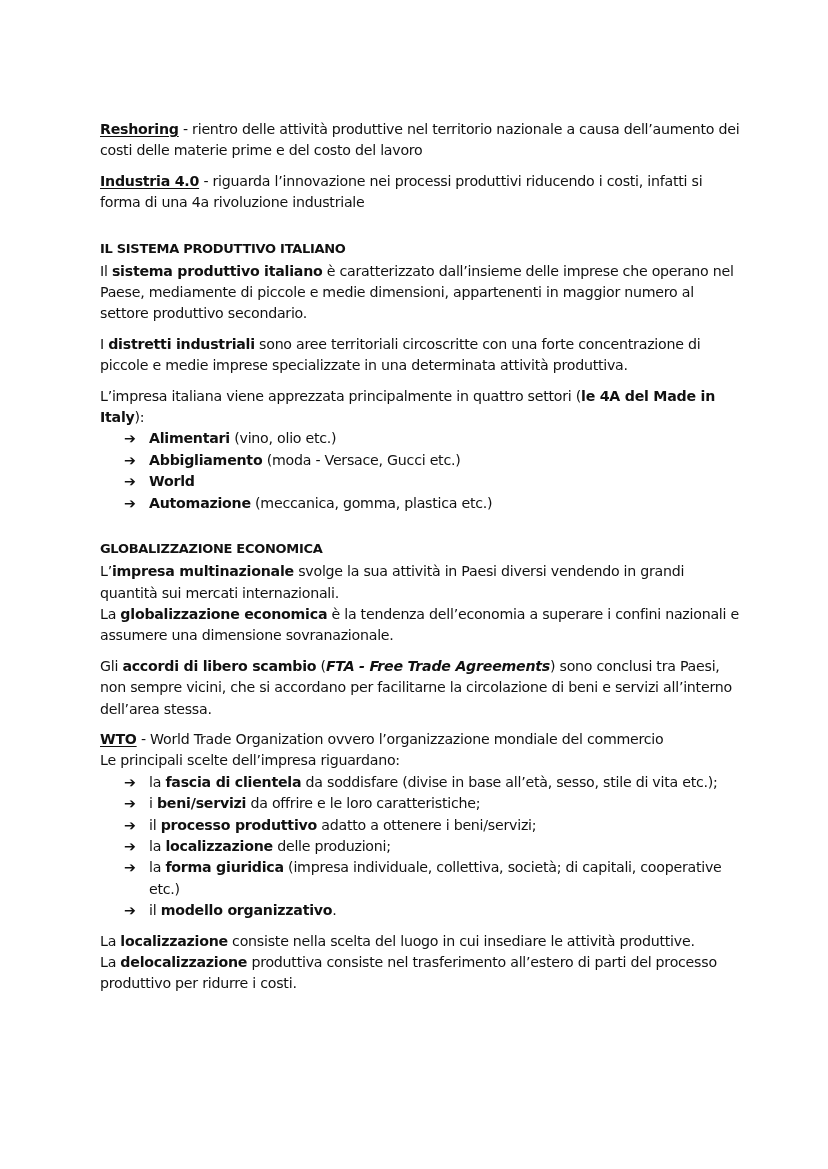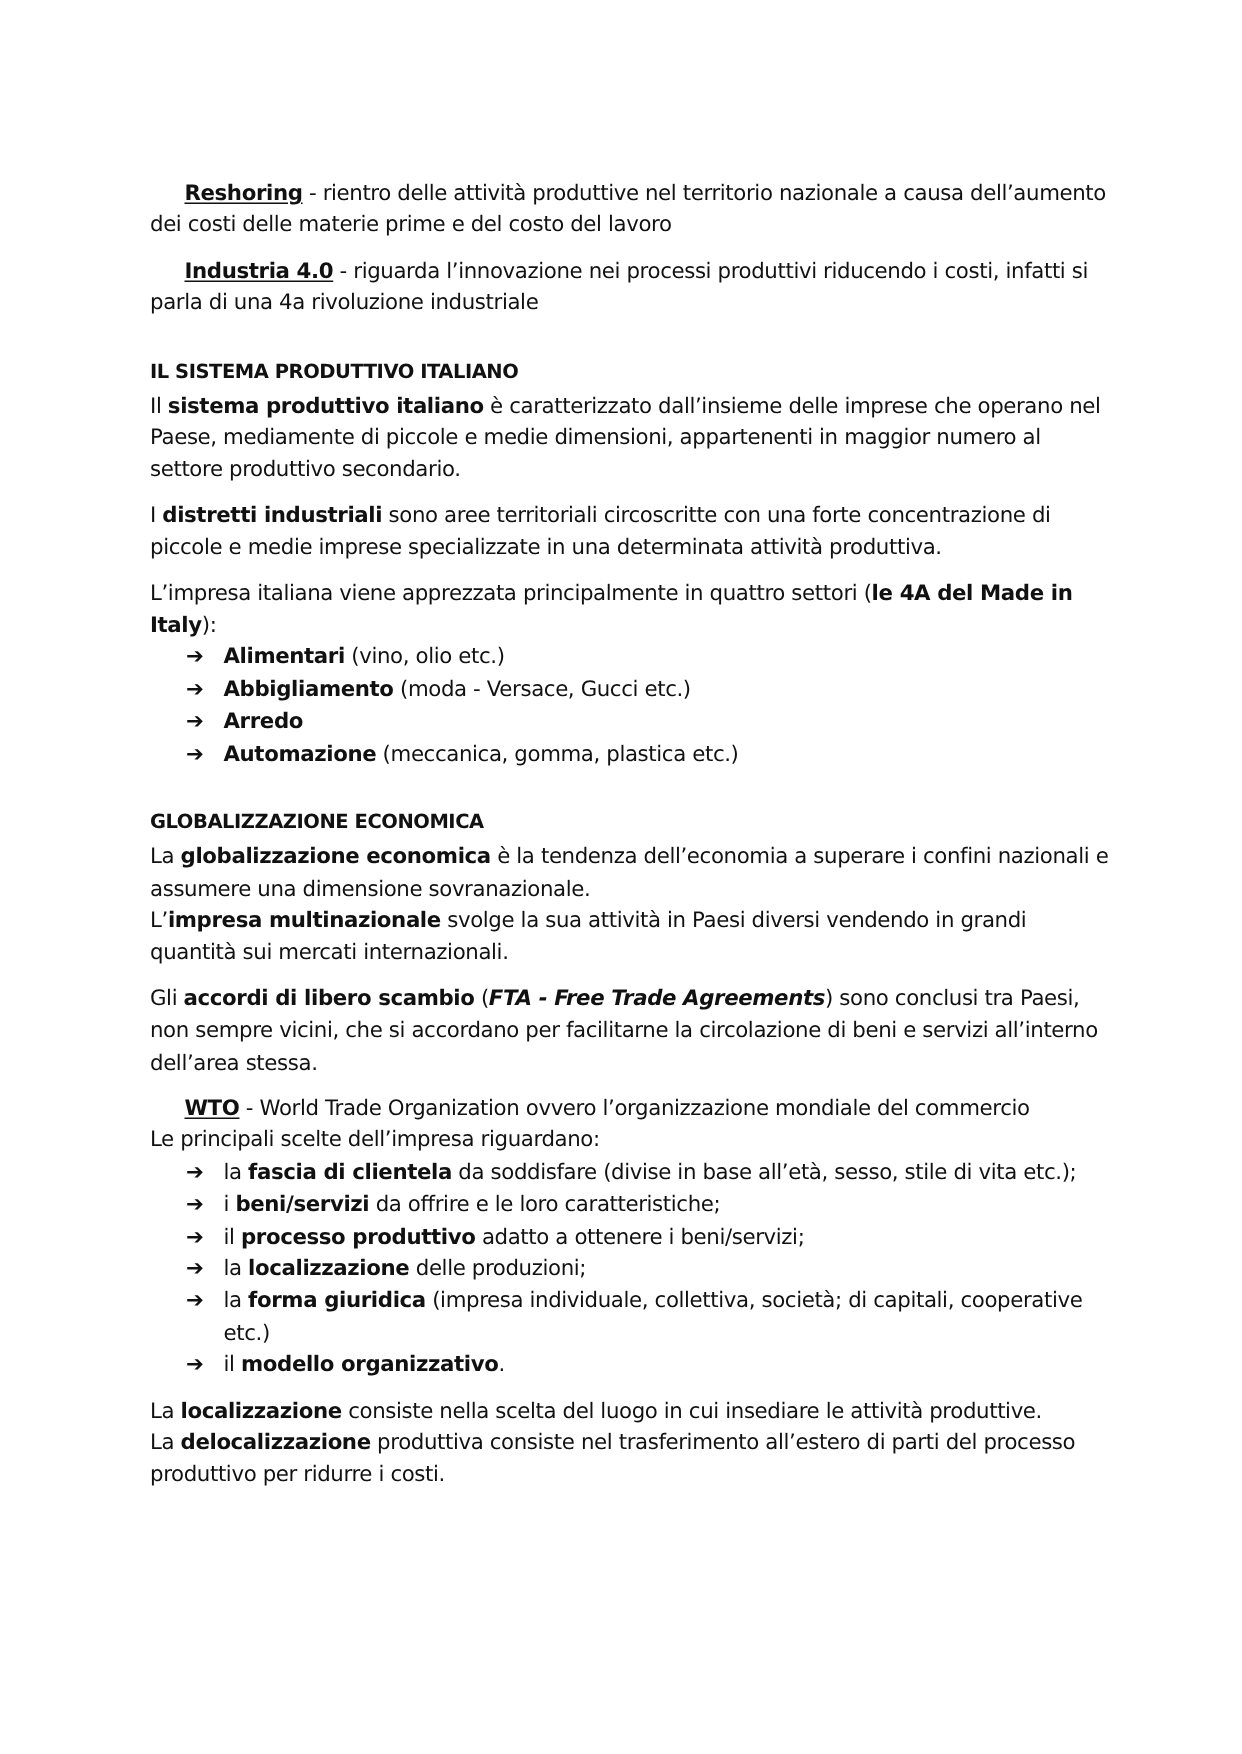--- a/index.html
+++ b/index.html
@@ -2,53 +2,53 @@
 <html><head>
 <meta charset="utf-8">
 <style>
   html, body { margin: 0; padding: 0; background: #ffffff; }
   body { width: 828px; height: 1169px; position: relative; overflow: hidden;
          font-family: "DejaVu Sans", sans-serif; color: #111111; }
   .page { position: absolute; left: 100px; top: 119px; width: 640px; }
   p { margin: 0; font-size: 14.2px; line-height: 21.4px; letter-spacing: -0.25px; }
   .gap { margin-top: 9px; }
   h2 { margin: 0; font-size: 13px; font-weight: bold; line-height: 24px; letter-spacing: -0.3px; }
-  .u { text-decoration: underline; font-weight: bold; text-underline-offset: 2px; margin-left: 23px; }
+  .u { text-decoration: underline; font-weight: bold; text-underline-offset: 2px; }
   b { font-weight: bold; }
   i { font-style: italic; }
   ul { list-style: none; margin: 0; padding: 0 0 0 24px; }
   li { position: relative; padding-left: 25px; font-size: 14.2px; line-height: 21.4px; letter-spacing: -0.25px; }
   li .arrow { position: absolute; left: 0; top: 0; font-weight: bold; }
   .sec1 { margin-top: 23px; }
   .sec2 { margin-top: 23px; }
   .sec3 { margin-top: 23px; }
   .wto { margin-top: 9px; }
 </style>
 </head>
 <body>
 
 <div class="page">
 
   <p><span class="u">Reshoring</span><span> - rientro delle attività produttive nel territorio nazionale a causa dell’aumento dei costi delle materie prime e del costo del lavoro</span></p>
-  <p class="gap"><span class="u">Industria 4.0</span><span> - riguarda l’innovazione nei processi produttivi riducendo i costi, infatti si parla di una 4a rivoluzione industriale</span></p>
+  <p class="gap"><span class="u">Industria 4.0</span><span> - riguarda l’innovazione nei processi produttivi riducendo i costi, infatti si forma di una 4a rivoluzione industriale</span></p>
 
   <h2 class="sec1">IL SISTEMA PRODUTTIVO ITALIANO</h2>
   <p><span>Il </span><b>sistema produttivo italiano</b><span> è caratterizzato dall’insieme delle imprese che operano nel Paese, mediamente di piccole e medie dimensioni, appartenenti in maggior numero al settore produttivo secondario.</span></p>
   <p class="gap"><span>I </span><b>distretti industriali</b><span> sono aree territoriali circoscritte con una forte concentrazione di piccole e medie imprese specializzate in una determinata attività produttiva.</span></p>
   <p class="gap"><span>L’impresa italiana viene apprezzata principalmente in quattro settori (</span><b>le 4A del Made in Italy</b><span>):</span></p>
   <ul>
     <li><span class="arrow">➔</span><b>Alimentari</b><span> (vino, olio etc.)</span></li>
     <li><span class="arrow">➔</span><b>Abbigliamento</b><span> (moda - Versace, Gucci etc.)</span></li>
-    <li><span class="arrow">➔</span><b>Arredo</b><span></span></li>
+    <li><span class="arrow">➔</span><b>World</b><span></span></li>
     <li><span class="arrow">➔</span><b>Automazione</b><span> (meccanica, gomma, plastica etc.)</span></li>
   </ul>
 
   <h2 class="sec2">GLOBALIZZAZIONE ECONOMICA</h2>
+  <p><span>L’</span><b>impresa multinazionale</b><span> svolge la sua attività in Paesi diversi vendendo in grandi quantità sui mercati internazionali.</span></p>
   <p><span>La </span><b>globalizzazione economica</b><span> è la tendenza dell’economia a superare i confini nazionali e assumere una dimensione sovranazionale.</span></p>
-  <p><span>L’</span><b>impresa multinazionale</b><span> svolge la sua attività in Paesi diversi vendendo in grandi quantità sui mercati internazionali.</span></p>
   <p class="gap"><span>Gli </span><b>accordi di libero scambio</b><span> (</span><b><i>FTA - Free Trade Agreements</i></b><span>) sono conclusi tra Paesi, non sempre vicini, che si accordano per facilitarne la circolazione di beni e servizi all’interno dell’area stessa.</span></p>
   <p class="wto"><span class="u">WTO</span><span> -  World Trade Organization ovvero l’organizzazione  mondiale del commercio</span></p>
 
   <p>Le principali scelte dell’impresa riguardano:</p>
   <ul>
     <li><span class="arrow">➔</span><span>la </span><b>fascia di clientela</b><span> da soddisfare (divise in base all’età, sesso, stile di vita etc.);</span></li>
     <li><span class="arrow">➔</span><span>i </span><b>beni/servizi</b><span> da offrire e le loro caratteristiche;</span></li>
     <li><span class="arrow">➔</span><span>il </span><b>processo produttivo</b><span> adatto a ottenere i beni/servizi;</span></li>
     <li><span class="arrow">➔</span><span>la </span><b>localizzazione</b><span> delle produzioni;</span></li>
     <li><span class="arrow">➔</span><span>la </span><b>forma giuridica</b><span> (impresa individuale, collettiva, società; di capitali, cooperative etc.)</span></li>

